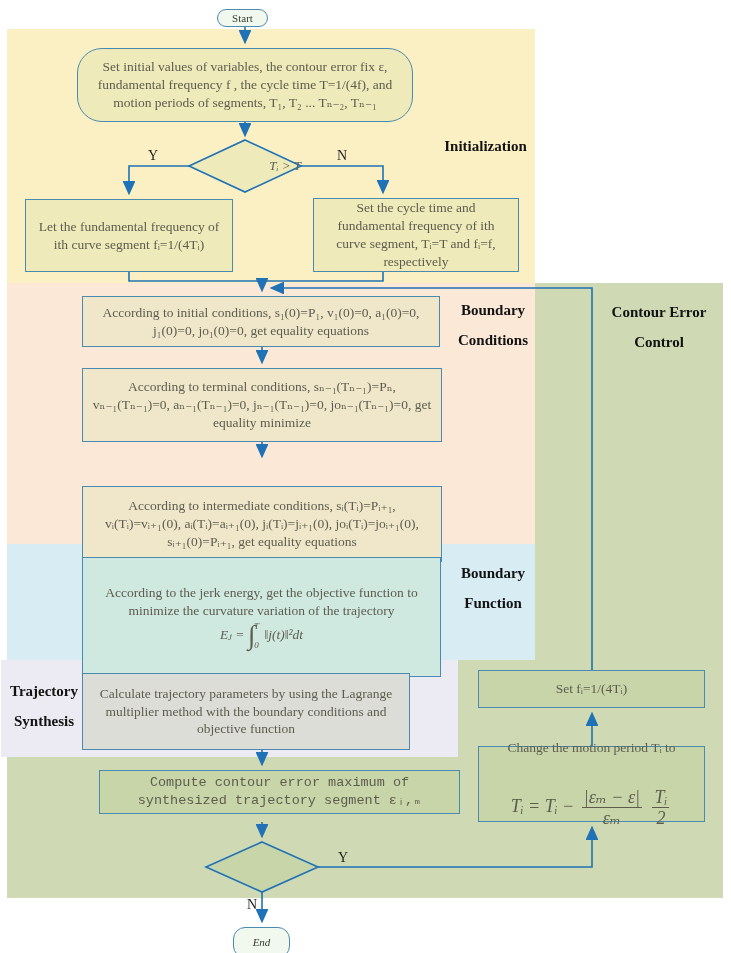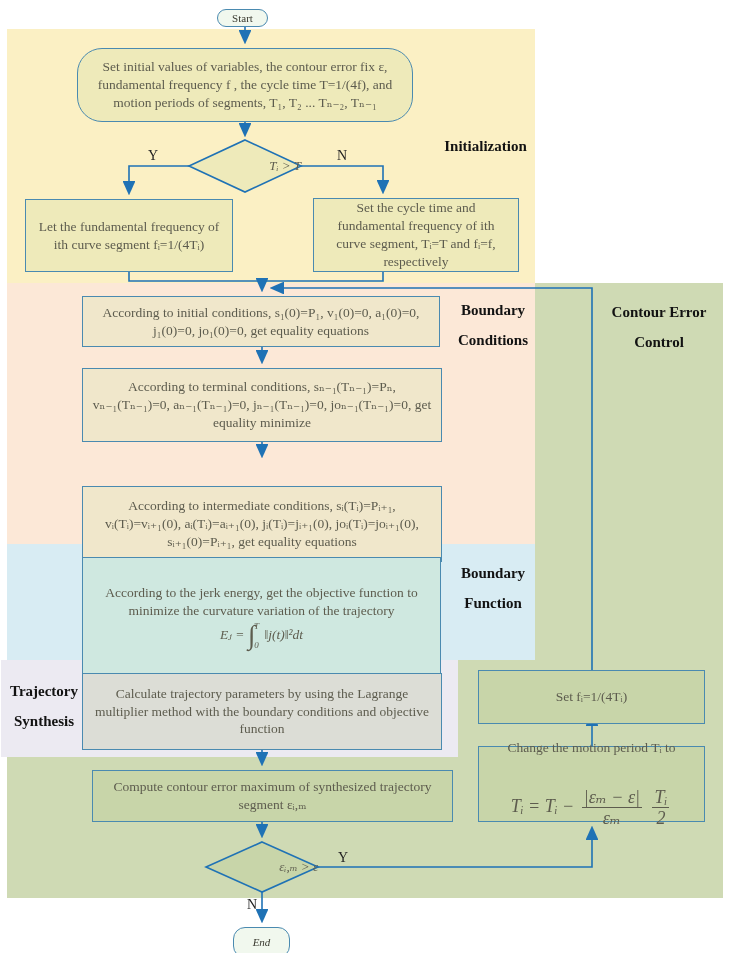--- a/index.html
+++ b/index.html
@@ -126,31 +126,28 @@
         <span class="int-sign">∫</span>
         <span class="int-limits">
           <span>T</span>
           <span>0</span>
         </span>
       </span>
       <span>‖j(t)‖²dt</span>
     </div>
   </div>
 
-  <div class="node fill-gray pad" style="left:82px;top:673px;width:360px;height:77px;">
+  <div class="node fill-gray pad" style="left:82px;top:673px;width:328px;height:77px;">
     <span>Calculate trajectory parameters by using the Lagrange multiplier method with the boundary conditions and objective function</span>
   </div>
 
-  <div class="node fill-green pad" style="left:92px;top:770px;width:361px;height:52px;">
+  <div class="node fill-green pad" style="left:99px;top:770px;width:361px;height:44px;font-family:Liberation Mono, monospace;">
     <span>Compute contour error maximum of synthesized trajectory segment εᵢ,ₘ</span>
   </div>
-  <div class="diamond-text" style="left:206px;top:842px;width:112px;height:50px;">
-    <span>εᵢ,ₘ &gt; ε</span>
-  </div>
-  <div class="node fill-green pad" style="left:478px;top:670px;width:227px;height:54px;">
+  <div class="node fill-green pad" style="left:478px;top:670px;width:227px;height:38px;">
     <span>Set fᵢ=1/(4Tᵢ)</span>
   </div>
   <div class="node fill-green pad" style="left:478px;top:746px;width:227px;height:76px;gap:28px;">
     <span>Change the motion period Tᵢ to</span>
     <div class="formula" style="font-size:18px;">
       <span>Tᵢ = Tᵢ −</span>
       <span class="frac">
         <span class="num">|εₘ − ε|</span>
         <span>εₘ</span>
       </span>

